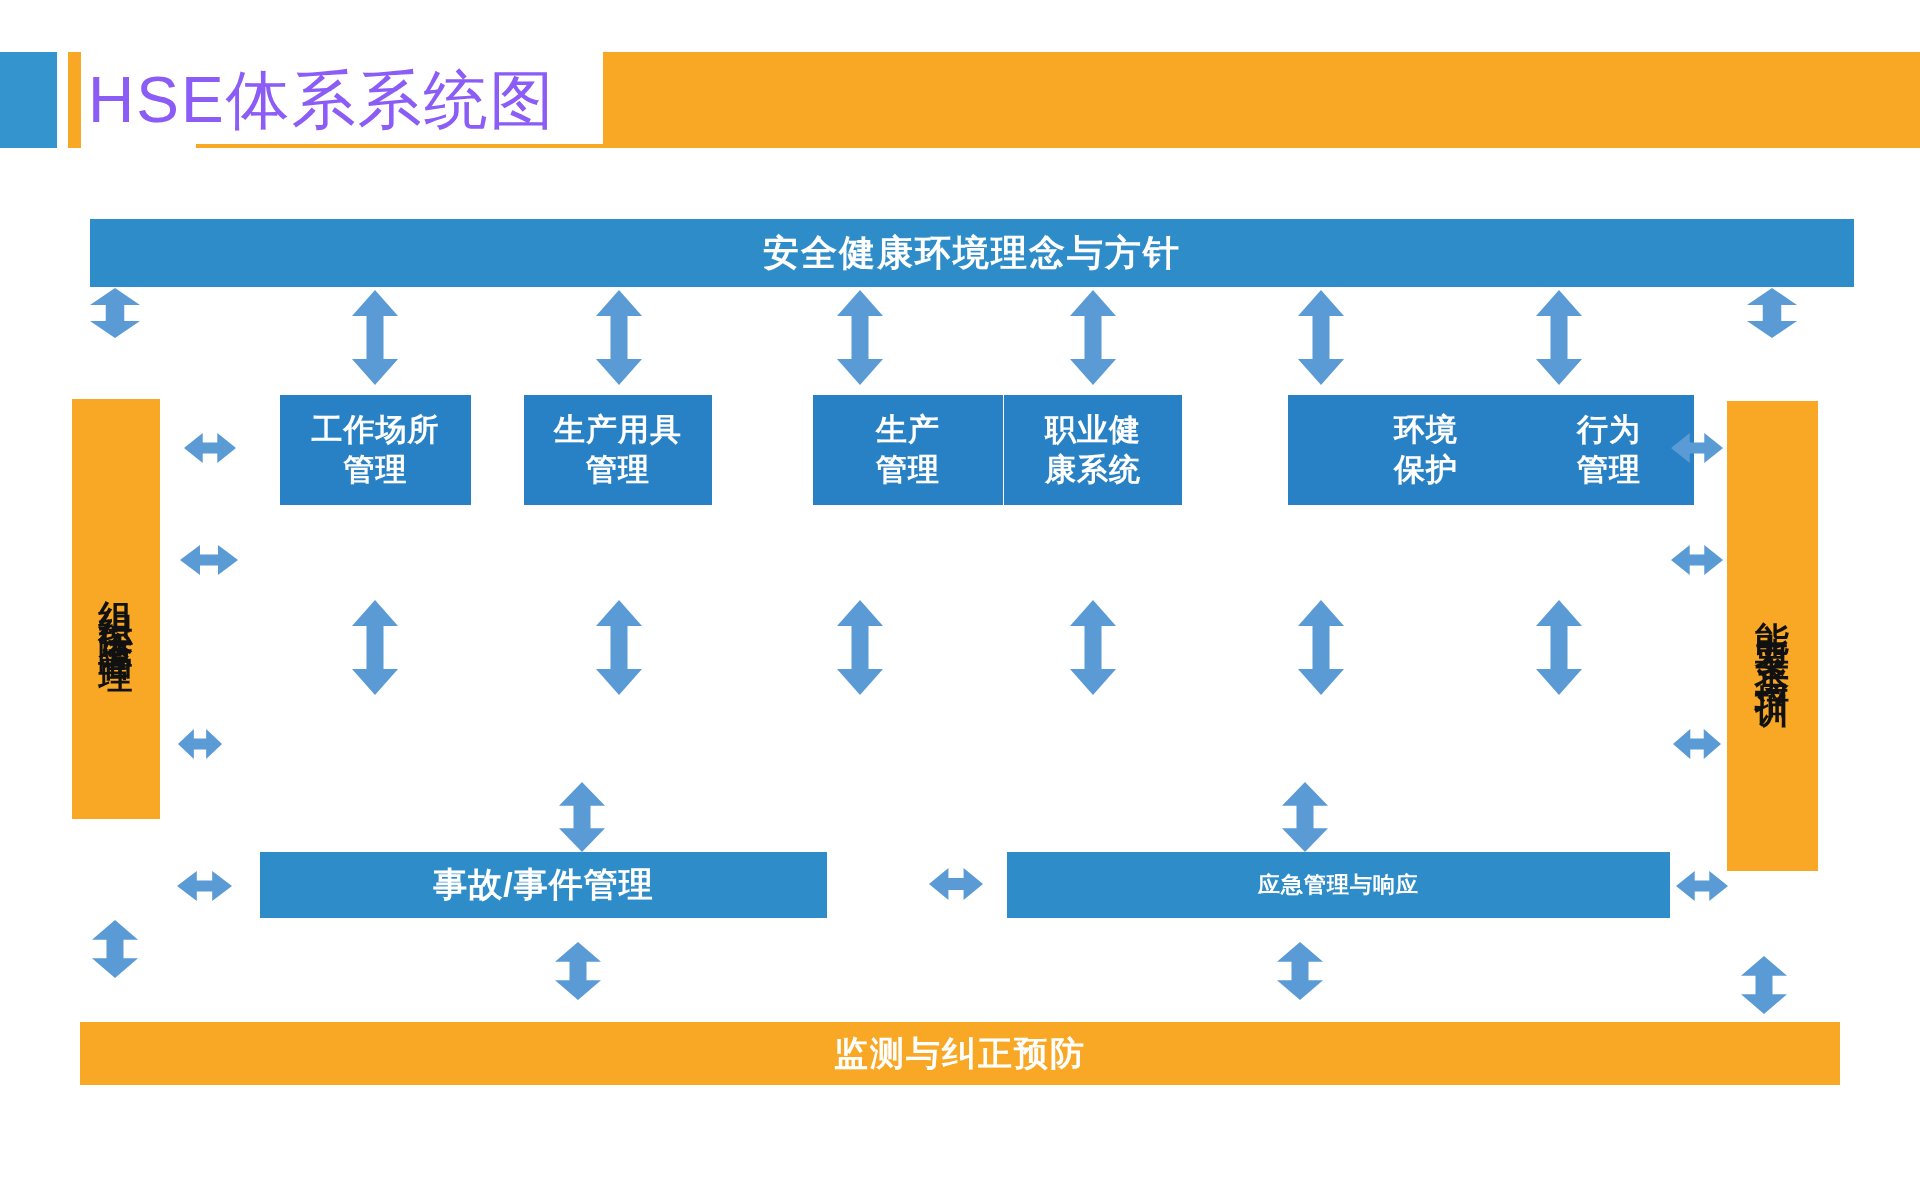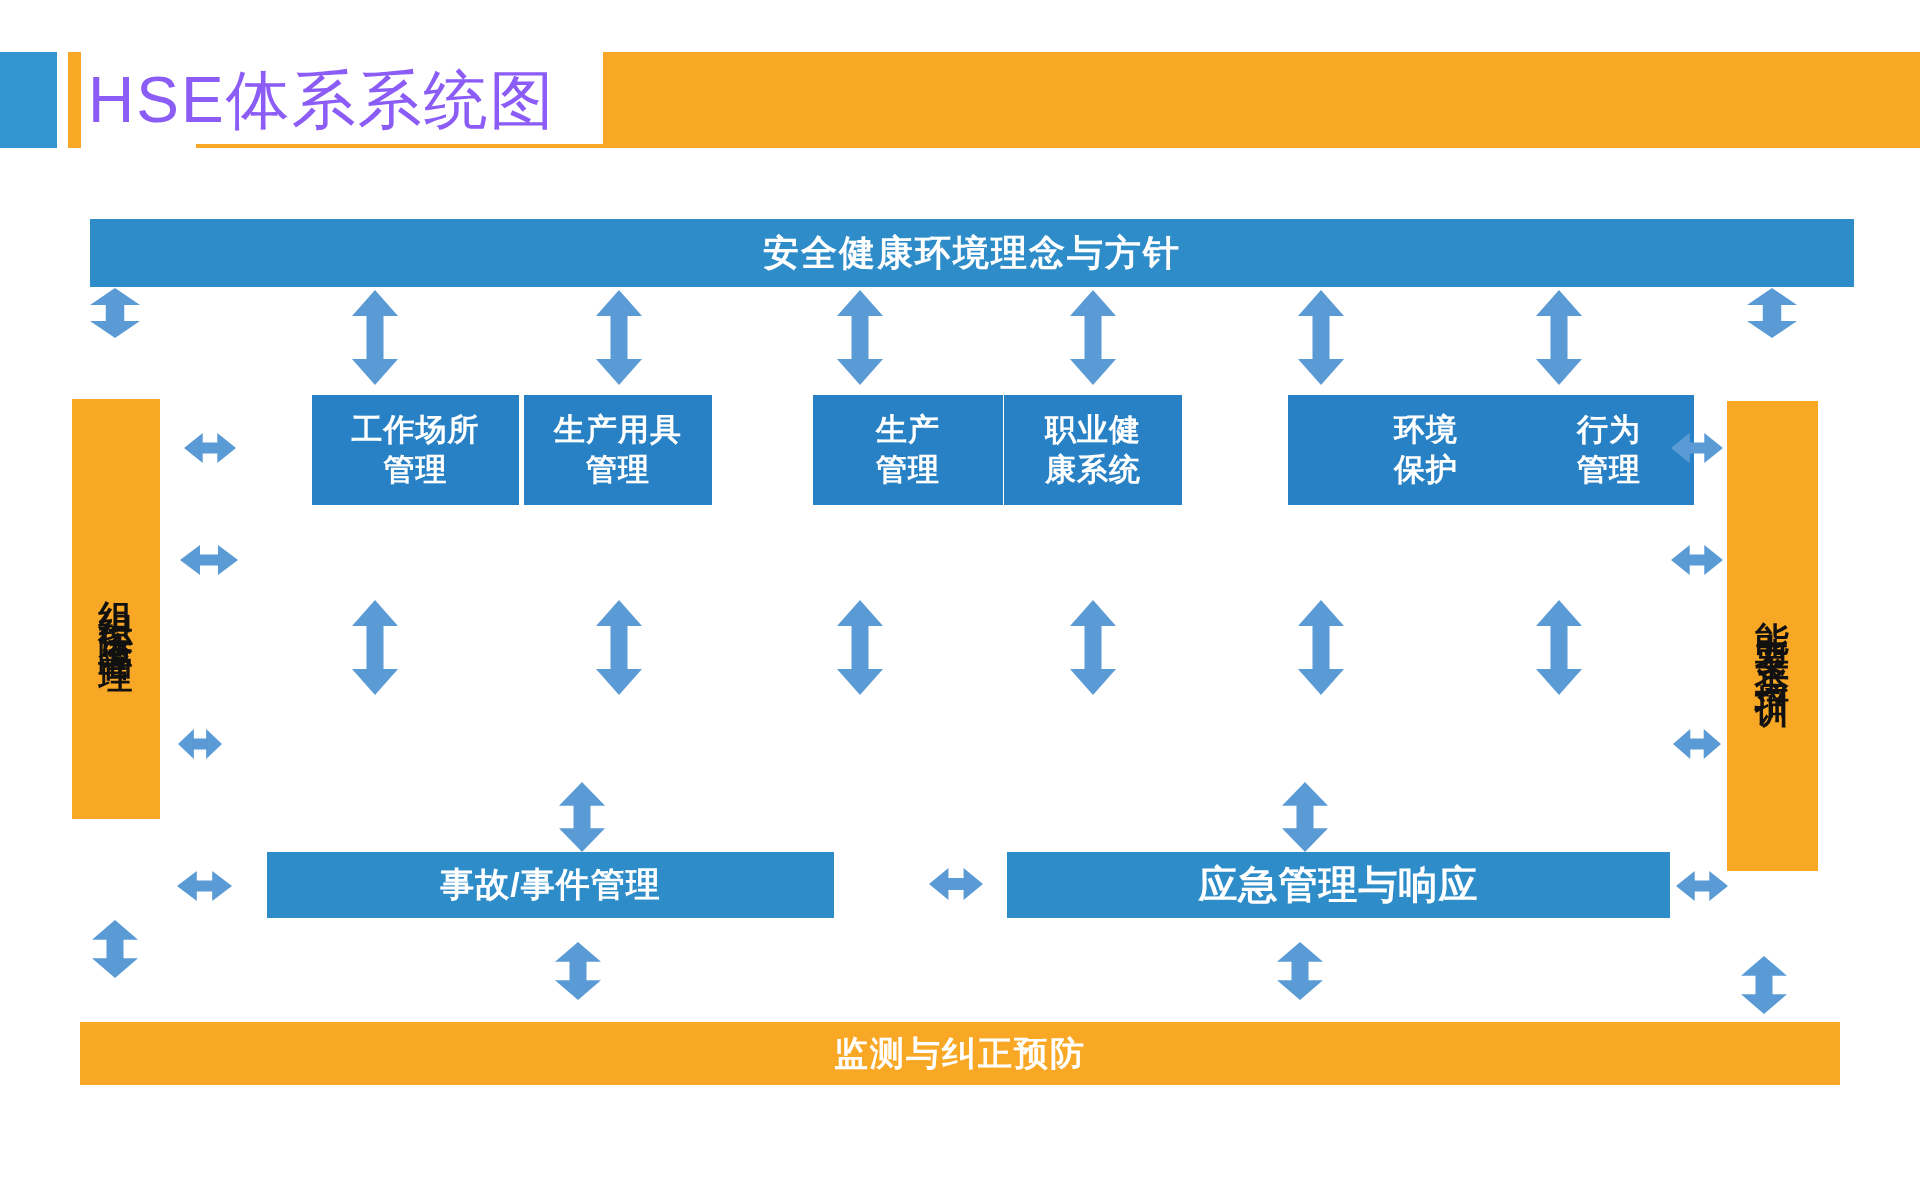--- a/index.html
+++ b/index.html
@@ -18,22 +18,22 @@
   .hdr-underline{left:196px;top:144px;width:407px;height:4px;background:#F9A825;}
   .hdr-band{left:603px;top:52px;width:1317px;height:96px;background:#F9A825;}
   
   .banner{
     display:flex;align-items:center;justify-content:center;
     color:#ffffff;font-weight:bold;text-align:center;
   }
   .top-banner{left:78px;top:219px;width:1764px;height:68px;background:#2E8CC8;font-size:36px;letter-spacing:2px;margin-left:12px;}
   .red-bar{left:253px;top:710px;width:1425px;height:62px;background:#D23A2A;font-size:34px;letter-spacing:2px;}
   .bottom-banner{left:80px;top:1022px;width:1760px;height:63px;background:#F9A825;font-size:34px;letter-spacing:2px;}
-  .incident-box{left:267px;top:852px;width:567px;height:66px;background:#2E8CC8;font-size:34px;letter-spacing:1px;}
-  .emergency-box{left:1007px;top:852px;width:663px;height:66px;background:#2E8CC8;font-size:39px;letter-spacing:1px;}
+  .incident-box{left:260px;top:852px;width:567px;height:66px;background:#2E8CC8;font-size:34px;letter-spacing:1px;}
+  .emergency-box{left:1007px;top:852px;width:663px;height:66px;background:#2E8CC8;font-size:22px;letter-spacing:1px;}
   
   .module{
     top:395px;height:110px;background:#2781C4;
     display:flex;align-items:center;justify-content:center;
     color:#ffffff;font-weight:bold;font-size:31px;line-height:40px;
     text-align:center;white-space:pre-line;letter-spacing:1px;
   }
   
   .vbar{
     background:#F9A825;display:flex;align-items:center;justify-content:center;
@@ -60,21 +60,21 @@
 
   <div class="abs banner top-banner">安全健康环境理念与方针</div>
 
   <div class="abs vbar left-vbar">
     <span class="vtext">组织保障管理</span>
   </div>
   <div class="abs vbar right-vbar">
     <span class="vtext">能力要求与培训</span>
   </div>
 
-  <div class="abs module" style="left:280px;width:207px;margin-left:32px;">工作场所
+  <div class="abs module" style="left:280px;width:191px;">工作场所
 管理</div>
   <div class="abs module" style="left:524px;width:188px;">生产用具
 管理</div>
   <div class="abs module" style="left:765px;width:190px;margin-left:48px;">生产
 管理</div>
   <div class="abs module" style="left:1004px;width:178px;">职业健
 康系统</div>
   <div class="abs module" style="left:1288px;width:198px;padding-left:39px;">环境
 保护</div>
   <div class="abs module" style="left:1488px;width:170px;padding-left:36px;">行为

